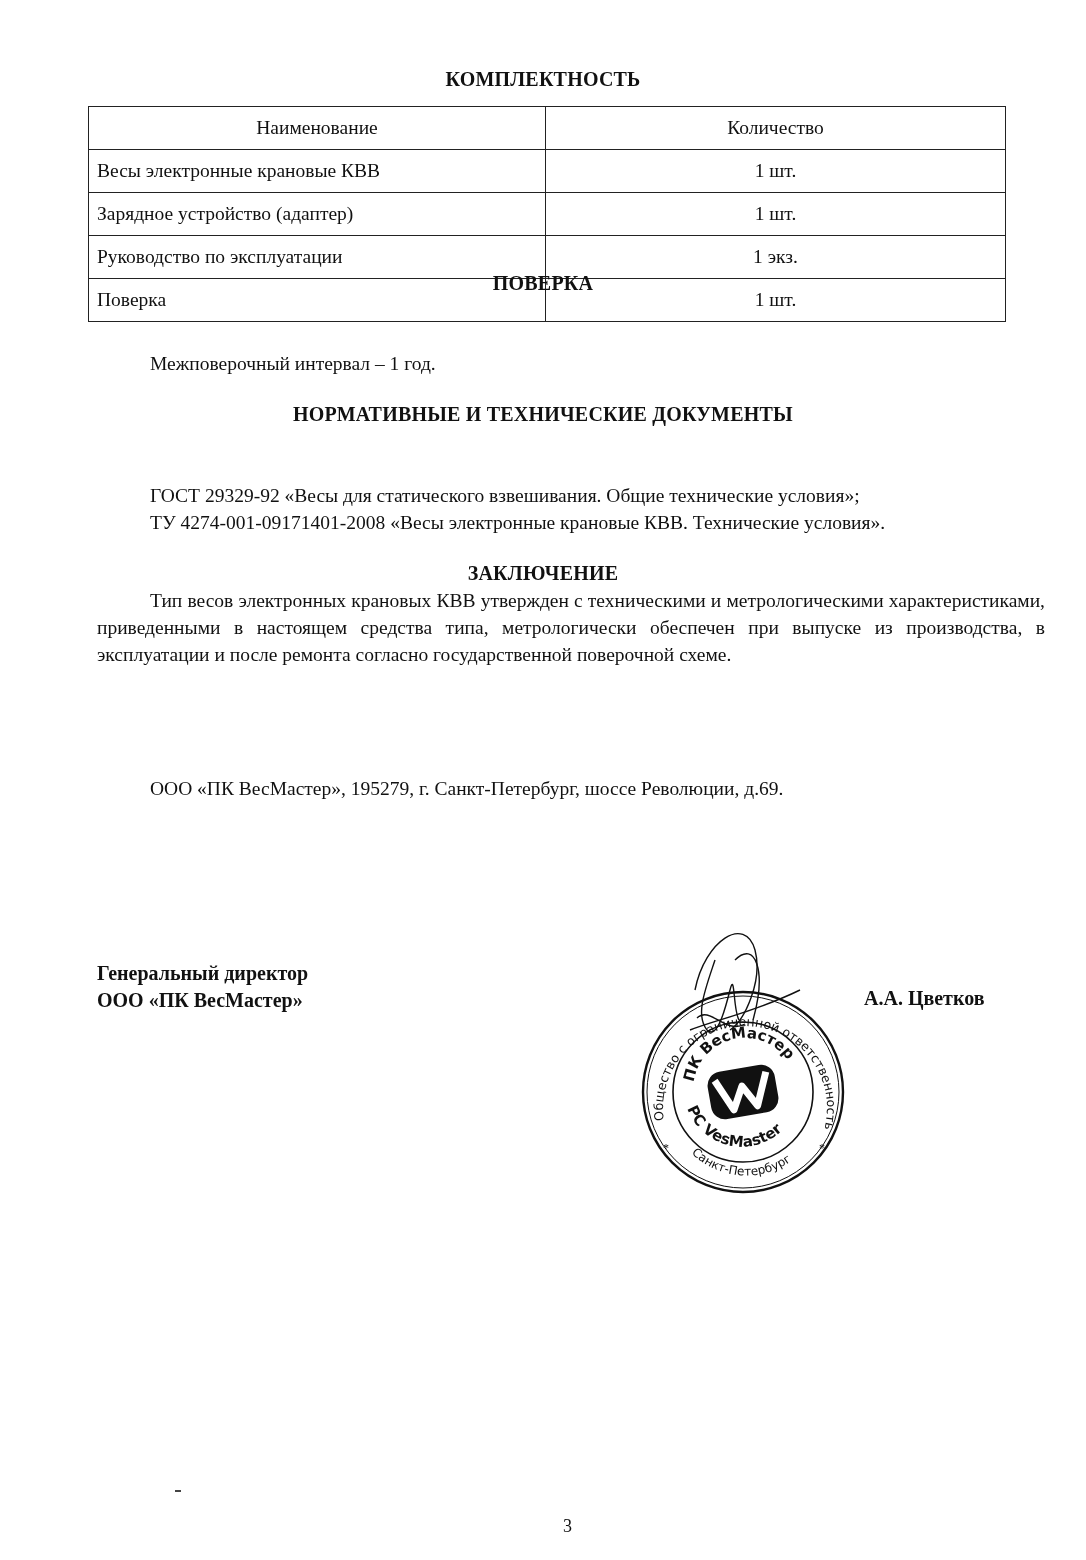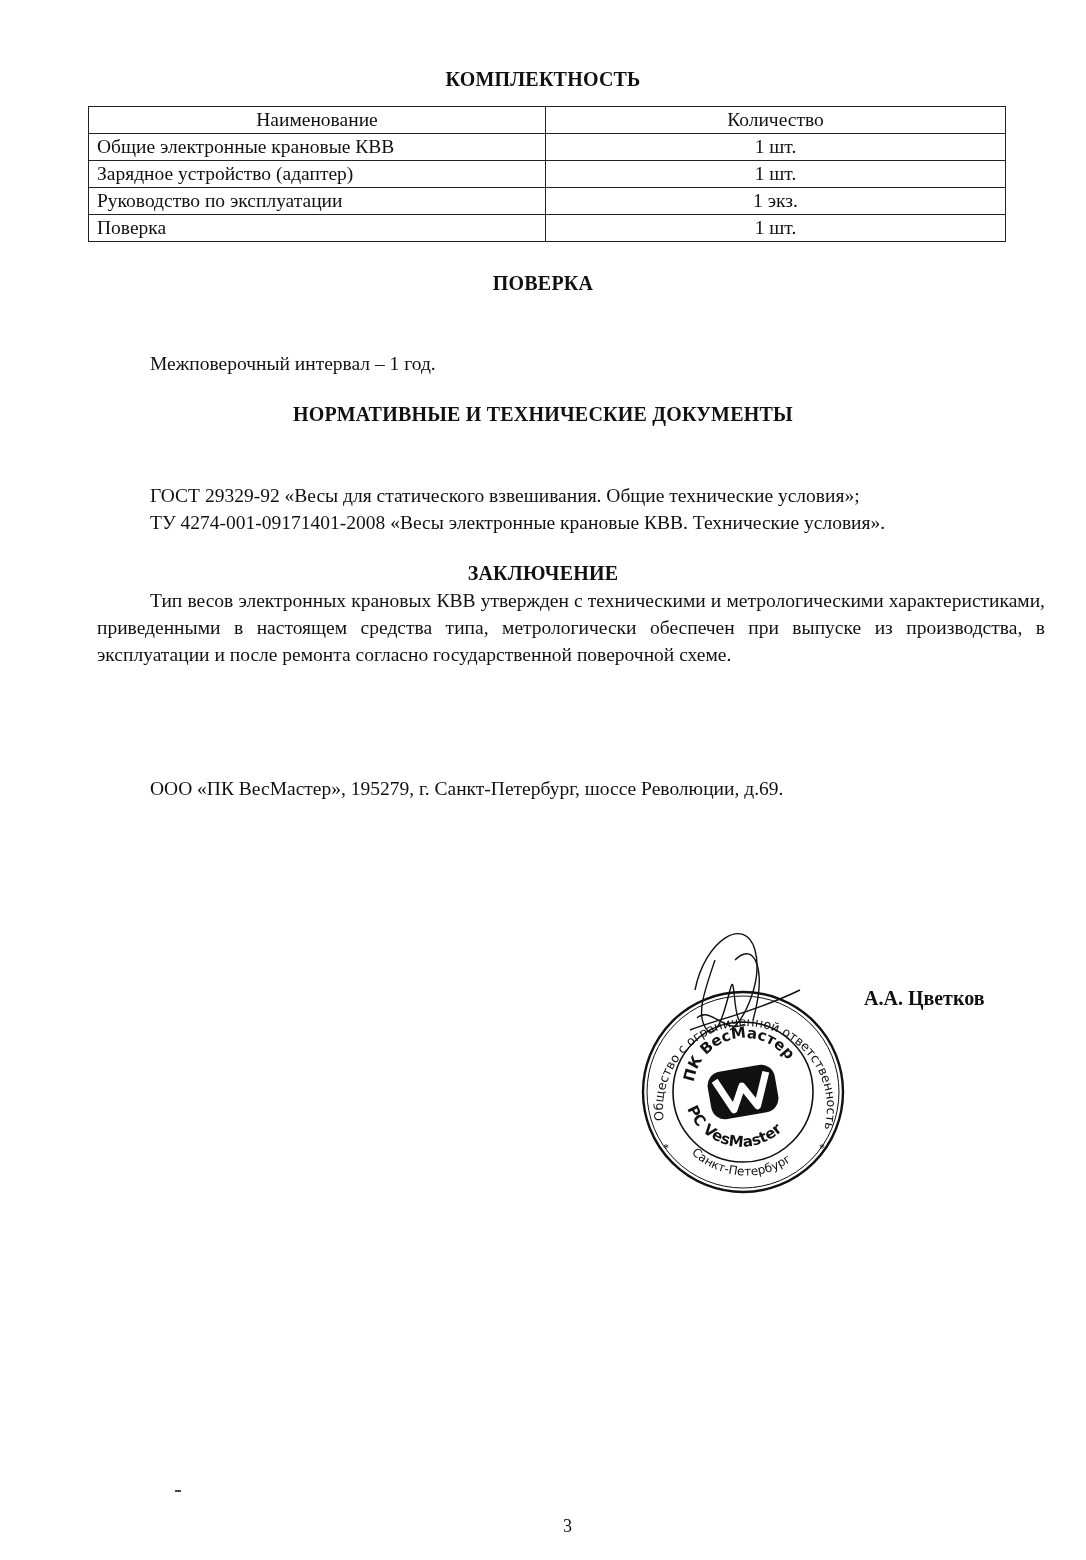--- a/index.html
+++ b/index.html
@@ -11,21 +11,21 @@
   .page { position: absolute; left: 0; top: 0; width: 1086px; height: 1276px; }
   .heading {
     position: absolute; left: 0; width: 1086px; text-align: center;
     font-weight: bold; font-size: 20px; letter-spacing: 0.2px;
   }
   table.kit {
     position: absolute; left: 88px; top: 106px; width: 918px;
     border-collapse: collapse; font-size: 19.5px;
   }
   table.kit td, table.kit th {
-    border: 1.5px solid #222; padding: 0 8px; height: 26px; line-height: 26px;
+    border: 1.5px solid #222; padding: 8px 8px; height: 26px; line-height: 26px;
     font-weight: normal;
     margin-top: 36px;
   }
   table.kit th { text-align: center; }
   table.kit td.name { text-align: left; width: 440px; }
   table.kit td.qty { text-align: center; }
   .para {
     position: absolute; left: 97px; width: 948px;
     text-align: justify; line-height: 27px;
   }
@@ -48,21 +48,21 @@
 
   <div class="heading" style="top:68px;">КОМПЛЕКТНОСТЬ</div>
 
   <table class="kit">
     <tbody>
         <tr>
       <th>Наименование</th>
       <th>Количество</th>
     </tr>
     <tr>
-      <td class="name">Общие электронные крановые КВВ</td>
+      <td class="name">Весы электронные крановые КВВ</td>
       <td class="qty">1 шт.</td>
     </tr>
     <tr>
       <td class="name">Зарядное устройство (адаптер)</td>
       <td class="qty">1 шт.</td>
     </tr>
     <tr>
       <td class="name">Руководство по эксплуатации</td>
       <td class="qty">1 экз.</td>
     </tr>
@@ -80,20 +80,24 @@
   <div class="line" style="top:482px;">ГОСТ 29329-92 «Весы для статического взвешивания. Общие технические условия»;</div>
   <div class="line" style="top:509px;">ТУ 4274-001-09171401-2008 «Весы электронные крановые КВВ. Технические условия».</div>
 
   <div class="heading" style="top:562px;">ЗАКЛЮЧЕНИЕ</div>
   <div class="para" style="top:587px;">
     <span class="first">Тип весов электронных крановых КВВ утвержден с техническими и метрологическими характеристиками, приведенными в настоящем средства типа, метрологически обеспечен при выпуске из производства, в эксплуатации и после ремонта согласно государственной поверочной схеме.</span>
   </div>
 
   <div class="line" style="top:775px;">ООО «ПК ВесМастер», 195279, г. Санкт-Петербург, шоссе Революции, д.69.</div>
 
+  <div class="sig-left">
+    <div>Генеральный директор</div>
+    <div>ООО «ПК ВесМастер»</div>
+  </div>
   <div class="sig-right">А.А. Цветков</div>
 
   <svg class="stamp" viewBox="0 0 215 290">
     <defs>
       <path id="outerArc" d="M 30 206 A 82 82 0 1 1 190 206"></path>
       <path id="bottomArc" d="M 40 210 A 78 78 0 0 0 172 226"></path>
       <path id="innerTopArc" d="M 58 168 A 52 52 0 0 1 158 150"></path>
       <path id="innerBotArc" d="M 50 180 A 58 58 0 0 0 160 192"></path>
     </defs>
 

